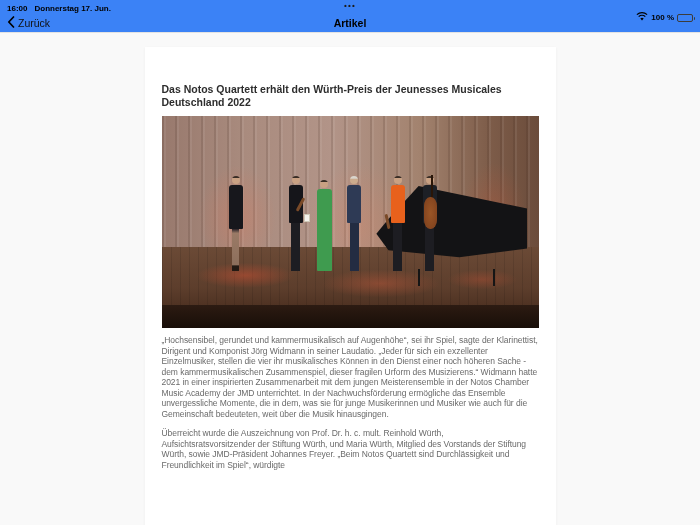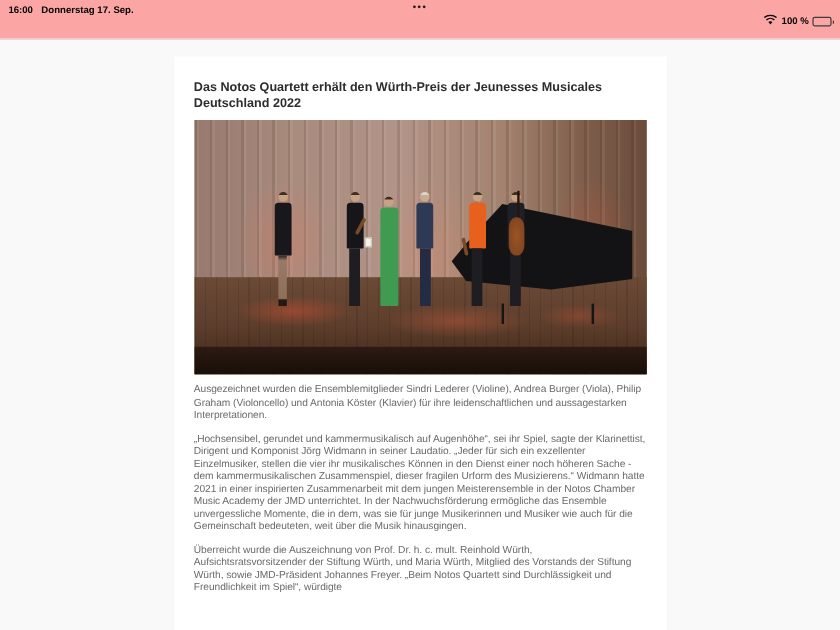--- a/index.html
+++ b/index.html
@@ -5,21 +5,21 @@
   * { box-sizing: border-box; }
   html,body { margin:0; padding:0; }
   body {
     width:700px; height:525px; overflow:hidden;
     background:#f9f9f9;
     font-family:"Liberation Sans", sans-serif;
     -webkit-font-smoothing:antialiased;
   }
 
   
-  .topbar { background:#fca5a5; border-bottom:1px solid #e3e3e3; height:33px; position:relative; }
+  .topbar { background:#3b82f6; border-bottom:1px solid #e3e3e3; height:33px; position:relative; }
   .statusbar {
     height:13px; display:flex; justify-content:space-between; align-items:center;
     padding:3px 7px 0; font-size:8px; font-weight:700; color:#000; position:relative;
   }
   .status-left { display:flex; gap:7px; align-items:center; }
   .multitask { position:absolute; left:50%; transform:translateX(-50%); top:2px;
     font-size:8px; letter-spacing:1.2px; color:#1c1c1c; font-weight:700; line-height:1; }
   .status-right { display:flex; gap:3px; align-items:center;margin-top:19px; }
   .battery { width:16px; height:8px; border:1px solid #3c3c3c; border-radius:2px; padding:1px; position:relative; }
   .battery-fill { background:#000; width:100%; height:100%; border-radius:1px; }
@@ -28,21 +28,21 @@
   .back-button { position:absolute; left:7px; top:0; height:20px; display:flex; align-items:center; gap:3px;
     font-size:10.5px; color:#111; cursor:pointer; }
   .nav-title { font-size:10.5px; font-weight:700; color:#000; }
 
   
   .page { height:492px; overflow:hidden; }
   .card {
     width:411px; margin:14px auto 0; background:#fff; min-height:560px;
     padding:20px 17px; box-shadow:0 1px 3px rgba(0,0,0,0.05);
   }
-  .article-title { font-size:10.5px; font-weight:700; color:#2d2d2d; line-height:13px; margin:0 0 7px; }
+  .article-title { font-size:10.5px; font-weight:700; color:#2d2d2d; line-height:13px; margin:16px 0 7px; }
   .article-lead  { font-size:9.5px; color:#4c4c4c; line-height:11.5px; letter-spacing:-0.1px; margin:0 0 6px; }
   .article-p     { font-size:8.5px; color:#6a6a6a; line-height:10.5px; letter-spacing:-0.05px; margin:0 0 9px; }
 
   
   .photo {
     width:377px; height:212px; margin:0 0 7px; position:relative; overflow:hidden;
     background:
       radial-gradient(ellipse 55px 75px at 20% 48%, rgba(222,120,92,0.35), transparent 70%),
       radial-gradient(ellipse 70px 90px at 52% 52%, rgba(228,132,98,0.28), transparent 70%),
       radial-gradient(ellipse 45px 70px at 88% 45%, rgba(195,88,58,0.30), transparent 70%),
@@ -77,32 +77,41 @@
   .cello { position:absolute; width:13px; height:32px; background:radial-gradient(#9a5526,#7c3f1c); border-radius:6px/9px; }
   .cello-neck { position:absolute; width:1.5px; height:22px; background:#2a1608; }
 </style>
 </head>
 <body>
 
 <div class="topbar">
   <div class="statusbar">
     <div class="status-left">
       <span>16:00</span>
-      <span>Donnerstag 17. Sep.</span>
+      <span>Donnerstag 17. Jun.</span>
     </div>
     <div class="multitask">•••</div>
     <div class="status-right">
       <span><svg width="12" height="9" viewBox="0 0 12 9">
             <path d="M6 8.4 L7.7 6.4 A2.7 2.7 0 0 0 4.3 6.4 Z" fill="#000"></path>
             <path d="M2.7 4.6 A4.9 4.9 0 0 1 9.3 4.6" stroke="#000" fill="none" stroke-width="1.2"></path>
             <path d="M0.9 2.6 A7.6 7.6 0 0 1 11.1 2.6" stroke="#000" fill="none" stroke-width="1.2"></path>
           </svg></span>
       <span>100 %</span>
       <span class="battery"><span class="battery-fill"></span><span class="battery-tip"></span></span>
     </div>
+  </div>
+  <div class="navbar">
+    <div class="back-button">
+      <span><svg width="8" height="12" viewBox="0 0 8 12">
+            <path d="M6.5 1 L1.8 6 L6.5 11" stroke="#000" stroke-width="1.7" fill="none" stroke-linecap="round" stroke-linejoin="round"></path>
+          </svg></span>
+      <span>Zurück</span>
+    </div>
+    <div class="nav-title">Artikel</div>
   </div>
 </div>
 
 <div class="page">
   <div class="card">
     <h1 class="article-title">Das Notos Quartett erhält den Würth-Preis der Jeunesses Musicales Deutschland 2022</h1>
 
     <div class="photo">
       <div class="photo-floor"></div>
 
@@ -146,17 +155,16 @@
         <div class="p-head"></div>
         <div class="p-torso" style="background: rgb(29, 32, 38);"></div>
         <div class="p-legs"></div>
       </div>
       <div class="cello-neck" style="left:71.5%; top:28%"></div>
       <div class="cello" style="left:69.5%; top:38%"></div>
 
       <div class="photo-stage-edge"></div>
     </div>
 
-    <p class="article-p">Ausgezeichnet wurden die Ensemblemitglieder Sindri Lederer (Violine), Andrea Burger (Viola), Philip Graham (Violoncello) und Antonia Köster (Klavier) für ihre leidenschaftlichen und aussagestarken Interpretationen.</p>
     <p class="article-p">„Hochsensibel, gerundet und kammermusikalisch auf Augenhöhe“, sei ihr Spiel, sagte der Klarinettist, Dirigent und Komponist Jörg Widmann in seiner Laudatio. „Jeder für sich ein exzellenter Einzelmusiker, stellen die vier ihr musikalisches Können in den Dienst einer noch höheren Sache - dem kammermusikalischen Zusammenspiel, dieser fragilen Urform des Musizierens.“ Widmann hatte 2021 in einer inspirierten Zusammenarbeit mit dem jungen Meisterensemble in der Notos Chamber Music Academy der JMD unterrichtet. In der Nachwuchsförderung ermögliche das Ensemble unvergessliche Momente, die in dem, was sie für junge Musikerinnen und Musiker wie auch für die Gemeinschaft bedeuteten, weit über die Musik hinausgingen.</p>
     <p class="article-p">Überreicht wurde die Auszeichnung von Prof. Dr. h. c. mult. Reinhold Würth, Aufsichtsratsvorsitzender der Stiftung Würth, und Maria Würth, Mitglied des Vorstands der Stiftung Würth, sowie JMD-Präsident Johannes Freyer. „Beim Notos Quartett sind Durchlässigkeit und Freundlichkeit im Spiel“, würdigte</p>
   </div>
 </div>
 
 </body></html>

